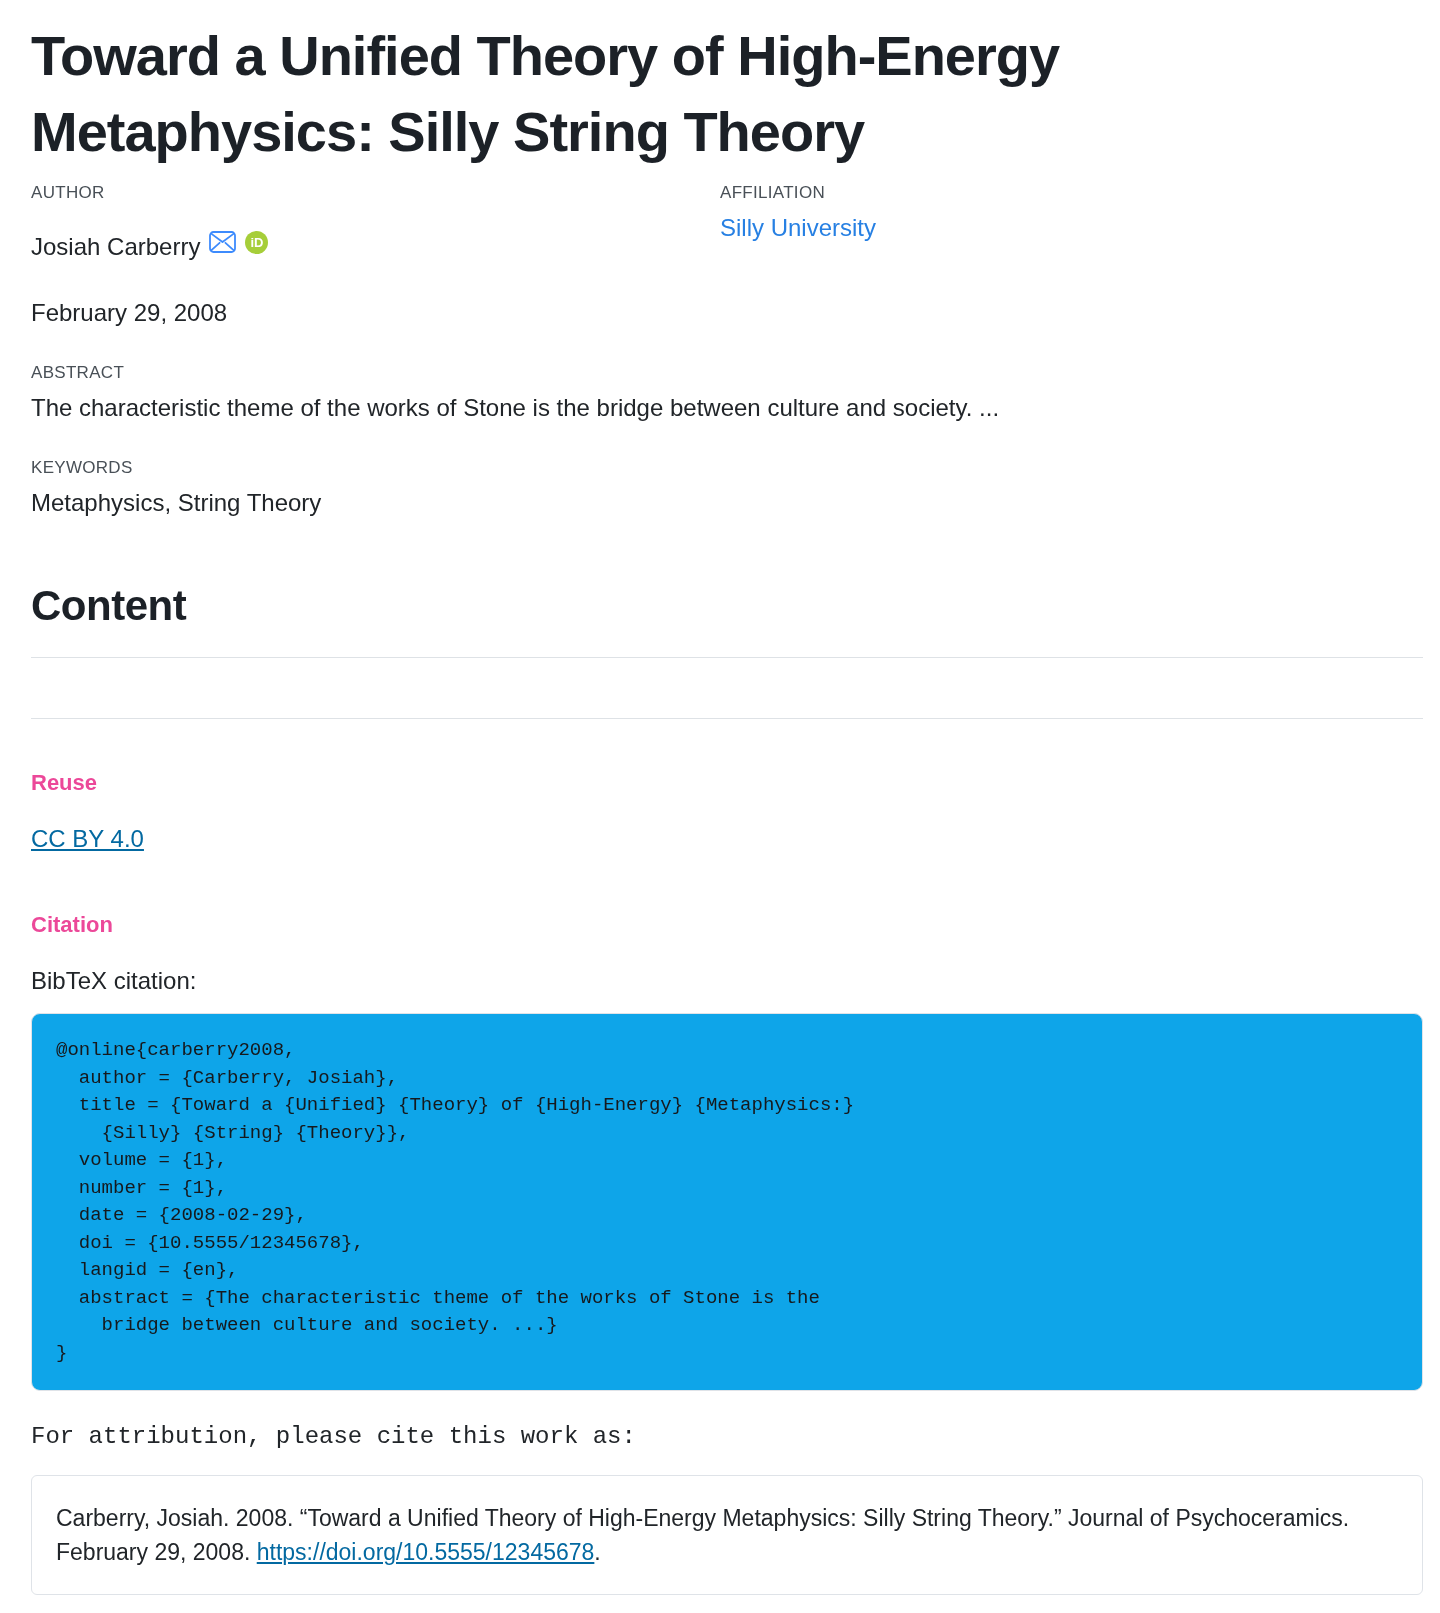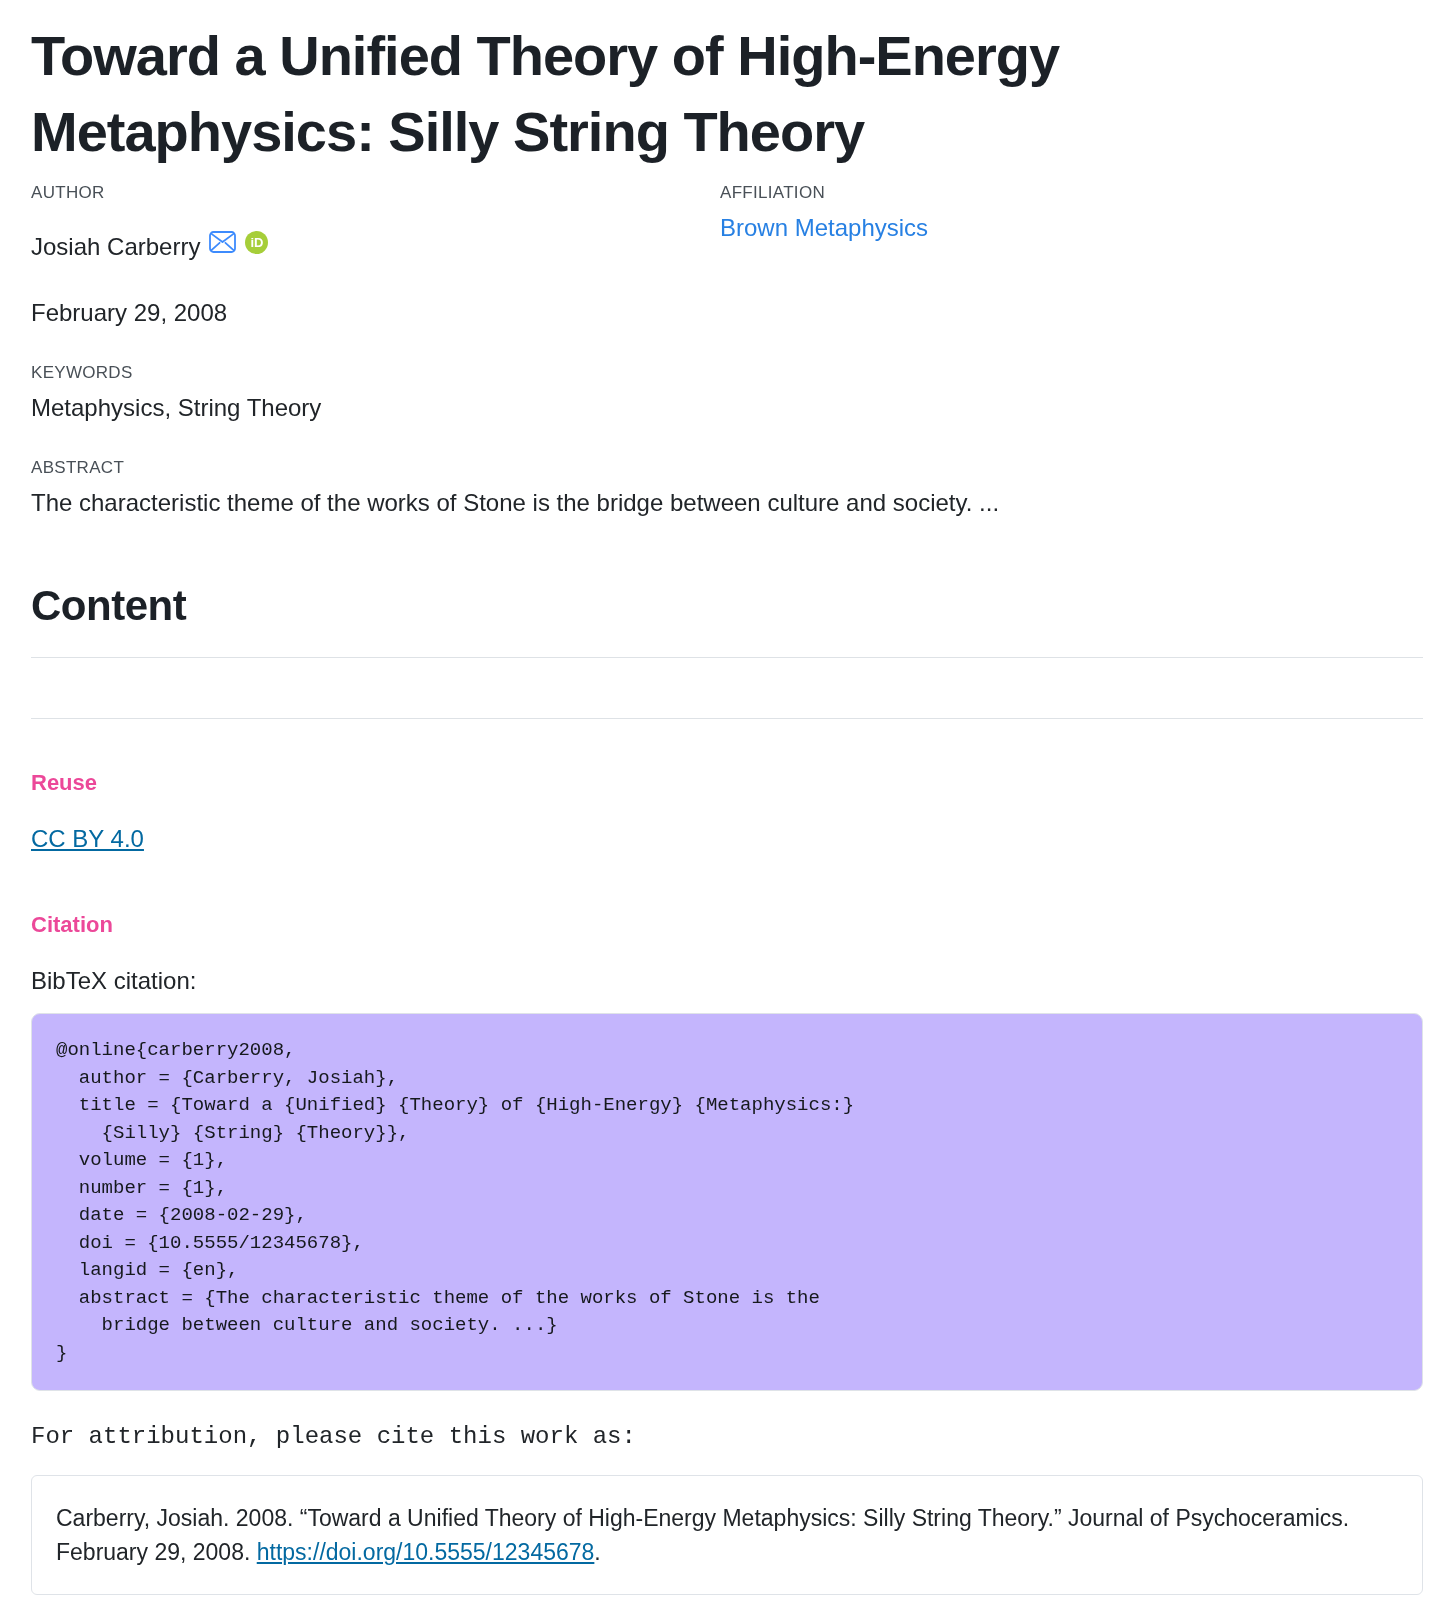--- a/index.html
+++ b/index.html
@@ -80,21 +80,21 @@
     margin: 0;
     border: 1px solid #dfe3e8;
     border-radius: 9px;
     padding: 23px 24px;
     font-family: "Liberation Mono", "DejaVu Sans Mono", monospace;
     font-size: 19px;
     line-height: 27.5px;
     color: #16191d;
     white-space: pre;
     overflow: hidden;
-    background: #c4b5fd;
+    background: #0ea5e9;
   }
   .attr-label { margin: 30px 0 22px 0; font-size: 24px; line-height: 32px; font-family: Liberation Mono, monospace; }
   .attr-box {
     border: 1px solid #dfe3e8;
     border-radius: 6px;
     padding: 25px 24px;
     font-size: 23px;
     line-height: 34px;
     color: #212529;
   }
@@ -121,37 +121,37 @@
             </svg>
           </a>
           <a class="orcid-badge">
             <span>iD</span>
           </a>
         </div>
       </div>
       <div>
         <div class="meta-label">AFFILIATION</div>
         <div class="meta-value">
-          <a class="plain-link">Brown Metaphysics</a>
+          <a class="plain-link">Silly University</a>
         </div>
       </div>
     </div>
 
     <div class="meta-block">
       <div class="meta-value">February 29, 2008</div>
     </div>
 
     <div class="meta-block">
-      <div class="meta-label">KEYWORDS</div>
-      <div class="meta-value">Metaphysics, String Theory</div>
+      <div class="meta-label">ABSTRACT</div>
+      <div class="meta-value">The characteristic theme of the works of Stone is the bridge between culture and society. ...</div>
     </div>
 
     <div class="meta-block">
-      <div class="meta-label">ABSTRACT</div>
-      <div class="meta-value">The characteristic theme of the works of Stone is the bridge between culture and society. ...</div>
+      <div class="meta-label">KEYWORDS</div>
+      <div class="meta-value">Metaphysics, String Theory</div>
     </div>
   </div>
 
   <h2 class="content-heading">Content</h2>
 
   <div class="appendix">
 
     <section>
       <h3>Reuse</h3>
       <p class="reuse-line">

